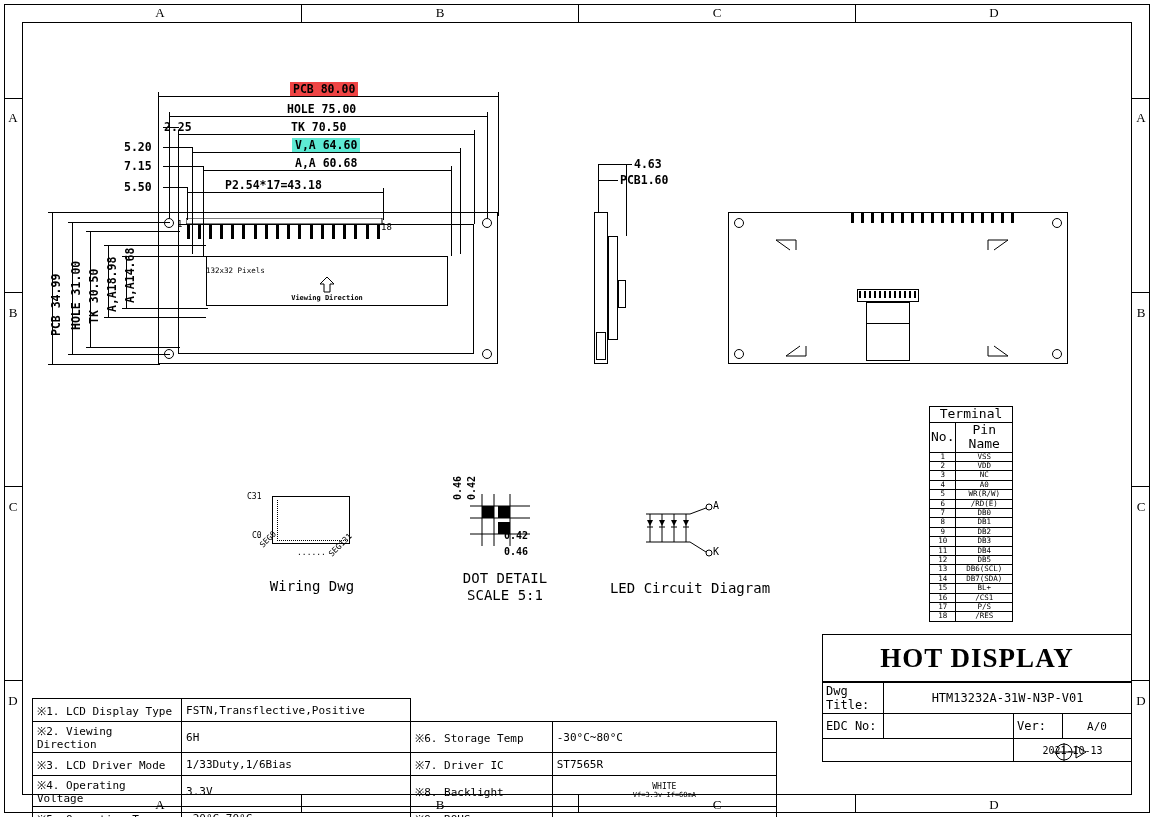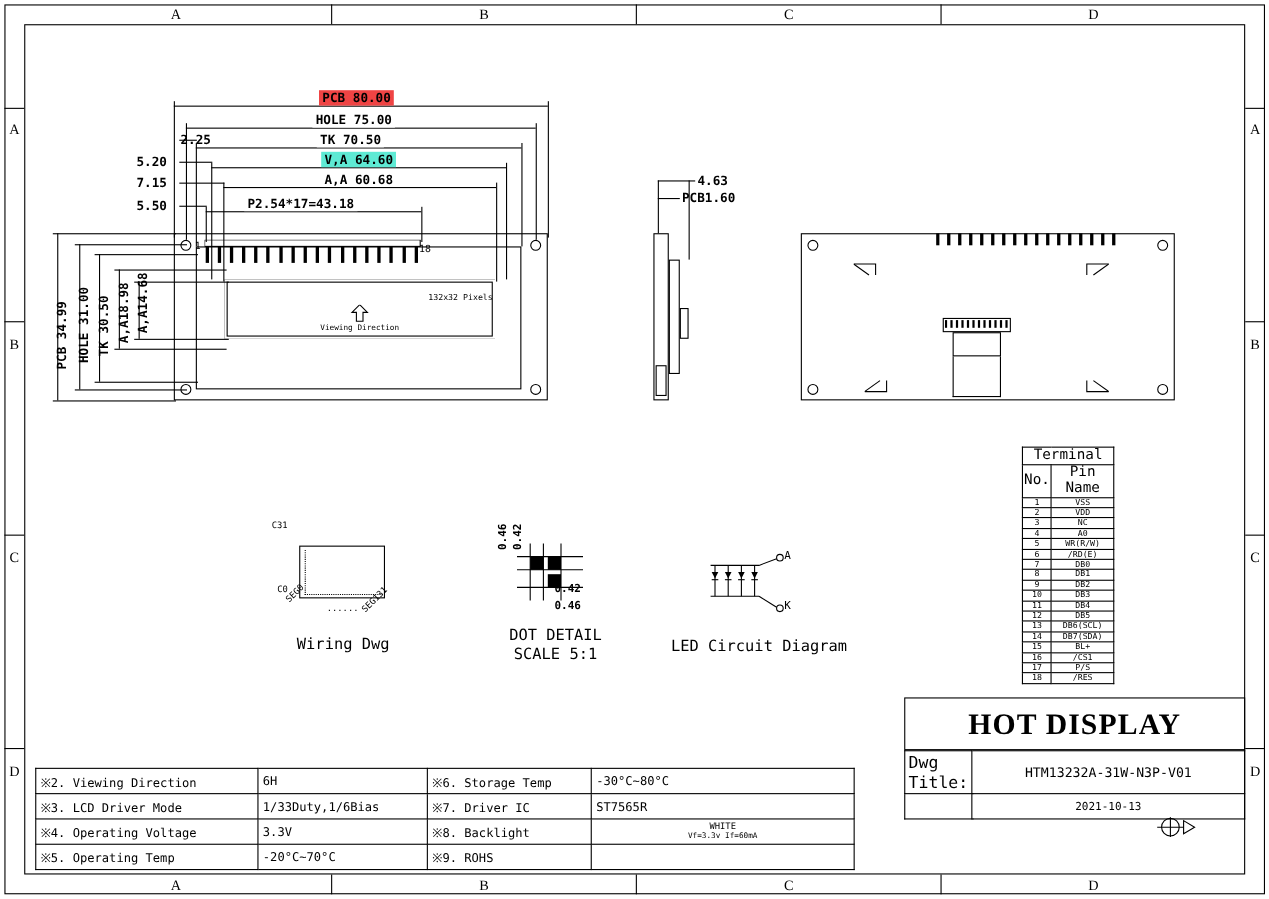--- a/index.html
+++ b/index.html
@@ -27,21 +27,21 @@
   #term .no{width:15px;}
   
   #spec{left:32px;top:698px;width:745px;font-size:11px;font-family:"DejaVu Sans Mono",monospace;}
   #spec table{width:745px;}
   #spec td{border:1px solid #000;height:20px;padding:1px 4px;vertical-align:middle;}
   
   #title{left:822px;top:634px;width:310px;height:161px;}
   #title .brand{font-family:"Liberation Serif",serif;font-weight:bold;font-size:27px;text-align:center;letter-spacing:1px;}
   #title table{width:310px;font-size:10px;}
   #title td{border:1px solid #000;padding:1px 3px;vertical-align:middle;}
-  .small{font-size:15px;}
+  .small{font-size:12px;}
   .ctr{text-align:center;}
 </style>
 </head>
 <body>
 
 <div id="sheet">
 
   <div class="abs" id="frame-outer"></div>
   <div class="abs" id="frame-inner"></div>
 
@@ -83,26 +83,26 @@
 
   <div class="abs" style="left:0;top:0;width:520px;height:400px;">
 
     <div class="abs bd" style="left:158px;top:212px;width:340px;height:152px;"></div>
 
     <div class="abs bd" style="left:178px;top:224px;width:296px;height:130px;"></div>
 
     <div class="abs" style="left:204px;top:254px;width:246px;height:54px;border:2px solid #000;box-sizing:border-box;"></div>
     <div class="abs" style="left:204px;top:254px;width:246px;height:54px;border:4px solid #fff;box-sizing:border-box;pointer-events:none;"></div>
     <div class="abs bd" style="left:206px;top:256px;width:242px;height:50px;"></div>
-    <div class="abs" style="left:206px;top:266px;width:242px;text-align:right;font-size:7.5px;">132x32 Pixels</div>
+    <div class="abs" style="left:206px;top:266px;width:242px;text-align:left;font-size:7.5px;">132x32 Pixels</div>
 
     <svg class="abs" style="left:316px;top:277px;" width="22" height="16">
       <polygon points="11,0 18,7 14,7 14,15 8,15 8,7 4,7" fill="none" stroke="#000" stroke-width="1"></polygon>
     </svg>
-    <div class="abs" style="left:206px;top:294px;width:242px;text-align:center;font-size:7px;font-weight:normal;">Viewing Direction</div>
+    <div class="abs" style="left:206px;top:294px;width:242px;text-align:center;font-size:7px;font-weight:bold;">Viewing Direction</div>
 
     <svg class="abs" style="left:163px;top:217px;" width="12" height="12">
         <circle cx="6" cy="6" r="4.5" fill="none" stroke="#000"></circle>
       </svg>
     <svg class="abs" style="left:481px;top:217px;" width="12" height="12">
         <circle cx="6" cy="6" r="4.5" fill="none" stroke="#000"></circle>
       </svg>
     <svg class="abs" style="left:163px;top:348px;" width="12" height="12">
         <circle cx="6" cy="6" r="4.5" fill="none" stroke="#000"></circle>
       </svg>
@@ -288,21 +288,21 @@
           <rect x="55" y="0" width="2" height="7"></rect>
       </g>
     </svg>
     <div class="abs bd" style="left:866px;top:302px;width:44px;height:22px;"></div>
     <div class="abs bd" style="left:866px;top:324px;width:44px;height:37px;border-top:none;"></div>
   </div>
 
   <div class="abs" style="left:0;top:0;">
     <div class="abs bd" style="left:272px;top:496px;width:78px;height:48px;"></div>
     <div class="abs" style="left:277px;top:500px;width:70px;height:40px;border-left:1px dotted #000;border-bottom:1px dotted #000;"></div>
-    <div class="abs dim" style="left:247px;top:473px;font-size:8px;">C31</div>
+    <div class="abs dim" style="left:247px;top:492px;font-size:8px;">C31</div>
     <div class="abs dim" style="left:252px;top:531px;font-size:8px;">C0</div>
     <div class="abs dim" style="left:258px;top:543px;font-size:8px;transform:rotate(-45deg);transform-origin:0 0;">SEG0</div>
     <div class="abs dim" style="left:297px;top:548px;font-size:8px;">......</div>
     <div class="abs dim" style="left:327px;top:552px;font-size:8px;transform:rotate(-45deg);transform-origin:0 0;">SEG131</div>
     <div class="abs cap" style="left:232px;top:578px;width:160px;text-align:center;">Wiring Dwg</div>
   </div>
 
   <div class="abs" style="left:0;top:0;">
     <svg class="abs" style="left:460px;top:488px;" width="90" height="78">
       <g fill="#000">
@@ -443,20 +443,26 @@
             <td>/RES</td>
           </tr>
         </tbody>
     </table>
   </div>
 
   <div class="abs" id="spec">
     <table>
       <tbody>
         <tr>
+          <td style="width:148px;">※1. LCD Display Type</td>
+          <td style="width:224px;">FSTN,Transflective,Positive</td>
+          <td style="width:0;border:none;padding:0;"></td>
+          <td style="width:0;border:none;padding:0;"></td>
+        </tr>
+        <tr>
           <td>※2. Viewing Direction</td>
           <td>6H</td>
           <td style="width:140px;">※6. Storage Temp</td>
           <td style="width:230px;">-30°C~80°C</td>
         </tr>
         <tr>
           <td>※3. LCD Driver Mode</td>
           <td>1/33Duty,1/6Bias</td>
           <td>※7. Driver IC</td>
           <td>ST7565R</td>
@@ -484,20 +490,26 @@
     <div class="bd" style="width:310px;height:48px;display:flex;align-items:center;justify-content:center;">
       <div class="brand" style="width:100%;">HOT DISPLAY</div>
     </div>
     <table>
       <tbody>
         <tr>
           <td style="width:54px;height:26px;" class="small">Dwg Title:</td>
           <td colspan="5" class="ctr" style="font-size:12px;">HTM13232A-31W-N3P-V01</td>
         </tr>
         <tr>
+          <td class="small" style="height:22px;">EDC No:</td>
+          <td colspan="3"></td>
+          <td class="small" style="width:42px;">Ver:</td>
+          <td class="ctr" style="width:62px;font-size:11px;">A/0</td>
+        </tr>
+        <tr>
           <td colspan="4" style="height:20px;border-top:none;"></td>
           <td colspan="2" class="ctr" style="font-size:10px;">2021-10-13</td>
         </tr>
       </tbody>
     </table>
 
     <svg class="abs" style="left:228px;top:108px;" width="38" height="20">
       <circle cx="14" cy="10" r="8" fill="none" stroke="#000"></circle>
       <line x1="2" y1="10" x2="26" y2="10" stroke="#000"></line>
       <line x1="14" y1="1" x2="14" y2="19" stroke="#000"></line>

